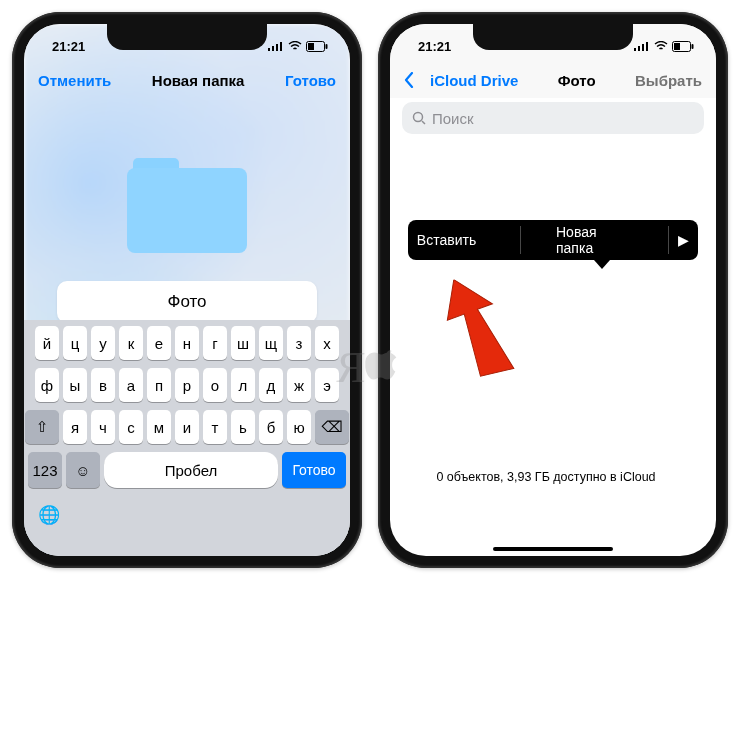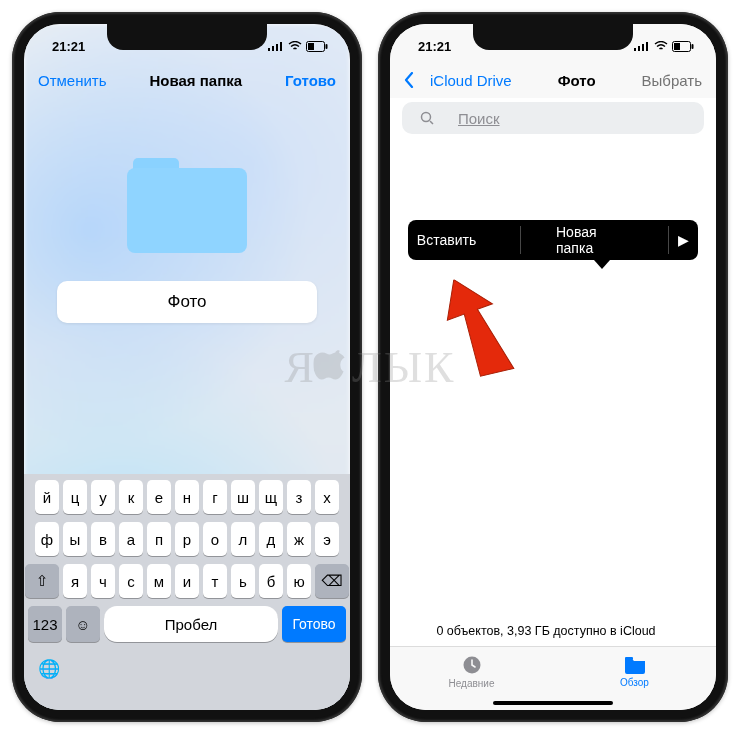--- a/index.html
+++ b/index.html
@@ -8,21 +8,21 @@
     height: 733px;
     background: #ffffff;
     font-family: -apple-system, "Helvetica Neue", Arial, sans-serif;
     position: relative;
     display: flex;
     justify-content: space-between;
     padding: 12px;
   }
   .phone {
     width: 350px;
-    height: 710px;
+    height: 556px;
     background: #111;
     border-radius: 48px;
     padding: 12px;
     position: relative;
     box-shadow: inset 0 0 2px 2px #333, 0 1px 4px rgba(0,0,0,.25);
   }
   .screen {
     width: 100%;
     height: 100%;
     background: #fff;
@@ -62,21 +62,21 @@
     filter: blur(2px);
   }
 
   .nav-bar {
     position:relative; z-index:2;
     height: 36px;
     display:flex; align-items:center; justify-content:space-between;
     padding: 0 14px;
     font-size: 15px;
   }
-  .nav-link { color:#007aff; }
+  .nav-link { color:#007aff;font-weight:bold; }
   .nav-link.bold { font-weight:600; }
   .nav-link.disabled { color:#737373; }
   .nav-title { font-weight:600; font-size:15px; color:#000; }
 
   .folder-area {
     position:relative; z-index:2;
     display:flex; flex-direction:column; align-items:center;
     padding-top: 60px;
   }
   .folder-icon {
@@ -120,22 +120,22 @@
   .key.space { flex:1; background:#fff;border-radius:13px; }
   .key.primary { background:#007aff; color:#fff; min-width:64px; font-size:14px; }
   .krow.bottom .key { height:36px; }
   .globe-row { display:flex; justify-content:flex-start; padding:8px 10px 0 10px; }
 
   
   .screen2 .status-bar,.screen2 .nav-bar{ background:#f8f8f8; }
   .search-box {
     margin:4px 12px 0 12px;
     height:32px; background:#eceef0; border-radius:10px;
-    display:flex; align-items:center; gap:24px;
-    padding:0 18px; color:#8e8e93; font-size:15px;text-decoration:underline;
+    display:flex; align-items:center; gap:6px;
+    padding:0 10px; color:#8e8e93; font-size:15px;
   }
   .ctx-menu {
     position:absolute; left:18px; right:18px; top:196px;
     height:40px; background:#000;
     border-radius:8px;
     display:flex; align-items:stretch; color:#fff; font-size:14px;
     z-index:5;
     gap:35px;
   }
   .ctx-item { flex:1; display:flex; align-items:center; justify-content:center; }
@@ -325,39 +325,22 @@
 
     <div class="pointer">
       <svg width="90" height="120">
         <defs></defs>
         <polygon points="28,0 56,36 40,36 54,104 20,100 26,36 8,36" fill="#e4290b" stroke="#a81f06" stroke-width="1"></polygon>
       </svg>
     </div>
 
     <div class="status-line">0 объектов, 3,93 ГБ доступно в iCloud</div>
 
-    <div class="tab-bar">
-      <div class="tab-item inactive">
-        <svg width="22" height="22">
-            <circle cx="11" cy="11" r="8.5" fill="#8e8e93"></circle>
-            <path d="M11 6 V11 L14 13" stroke="#f8f8f8" stroke-width="1.6" fill="none" stroke-linecap="round"></path>
-          </svg>
-        <span>Недавние</span>
-      </div>
-      <div class="tab-item active">
-        <svg width="24" height="20">
-            <path d="M2 4 h7 l2 2 h11 v11 a2 2 0 0 1 -2 2 H4 a2 2 0 0 1 -2 -2 Z" fill="#007aff"></path>
-            <rect x="2" y="2" width="8" height="3" rx="1" fill="#007aff"></rect>
-          </svg>
-        <span>Обзор</span>
-      </div>
-    </div>
     <div class="home-indicator"></div>
   </div>
 </div>
 
 <div class="watermark">
   <span>Я</span>
   <svg width="40" height="44" style="margin:0 -2px 6px -2px">
     <path d="M26 9c0 3-2 5-5 5-0-3 2-6 5-5zM30 30c-2 4-4 8-8 8-3 0-4-2-7-2s-4 2-7 2c-4 0-7-6-8-11-2-8 2-16 9-16 3 0 5 2 7 2s4-2 7-2c3 0 6 2 8 5-6 3-5 12-1 14z" fill="rgba(140,140,140,.28)"></path>
   </svg>
-  <span>ЛЫК</span>
 </div>
 
 </body></html>

